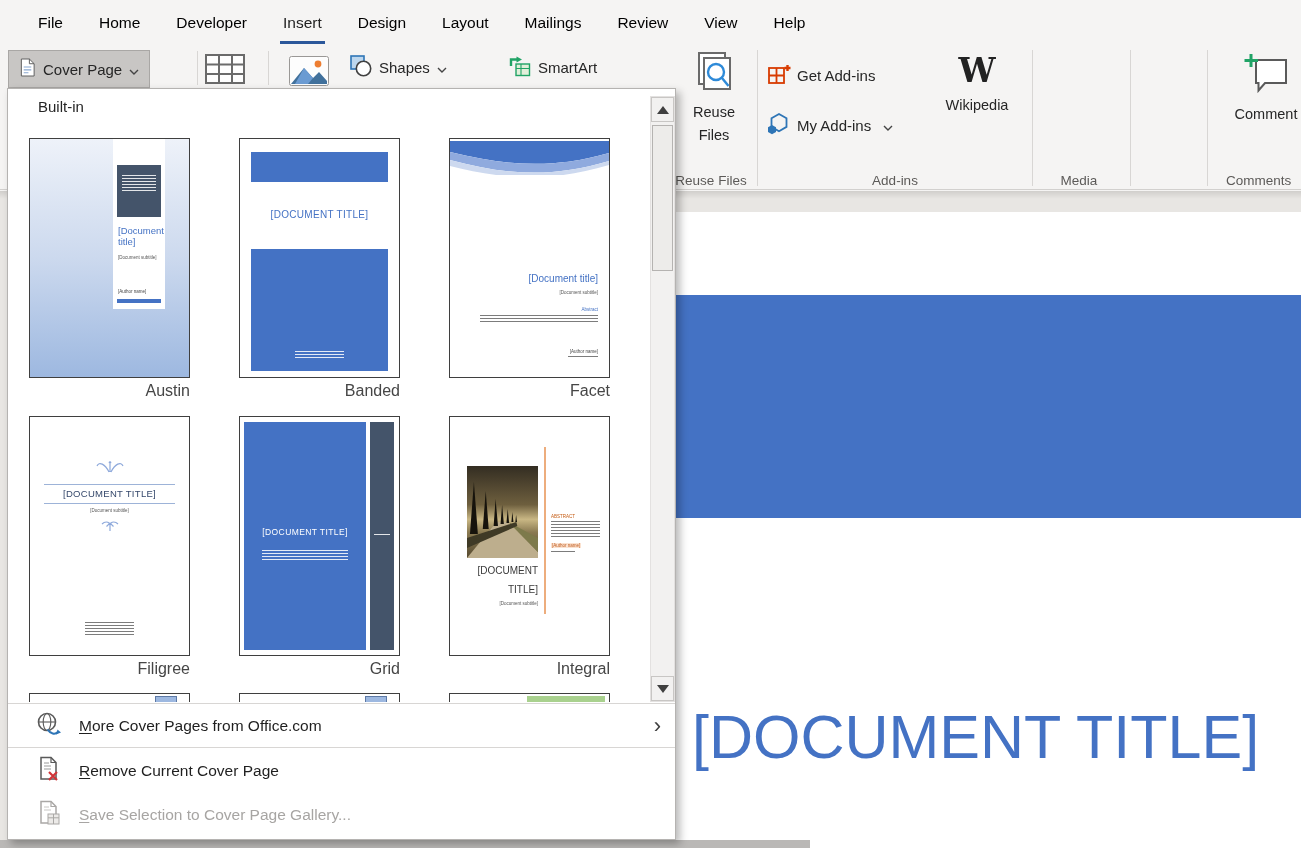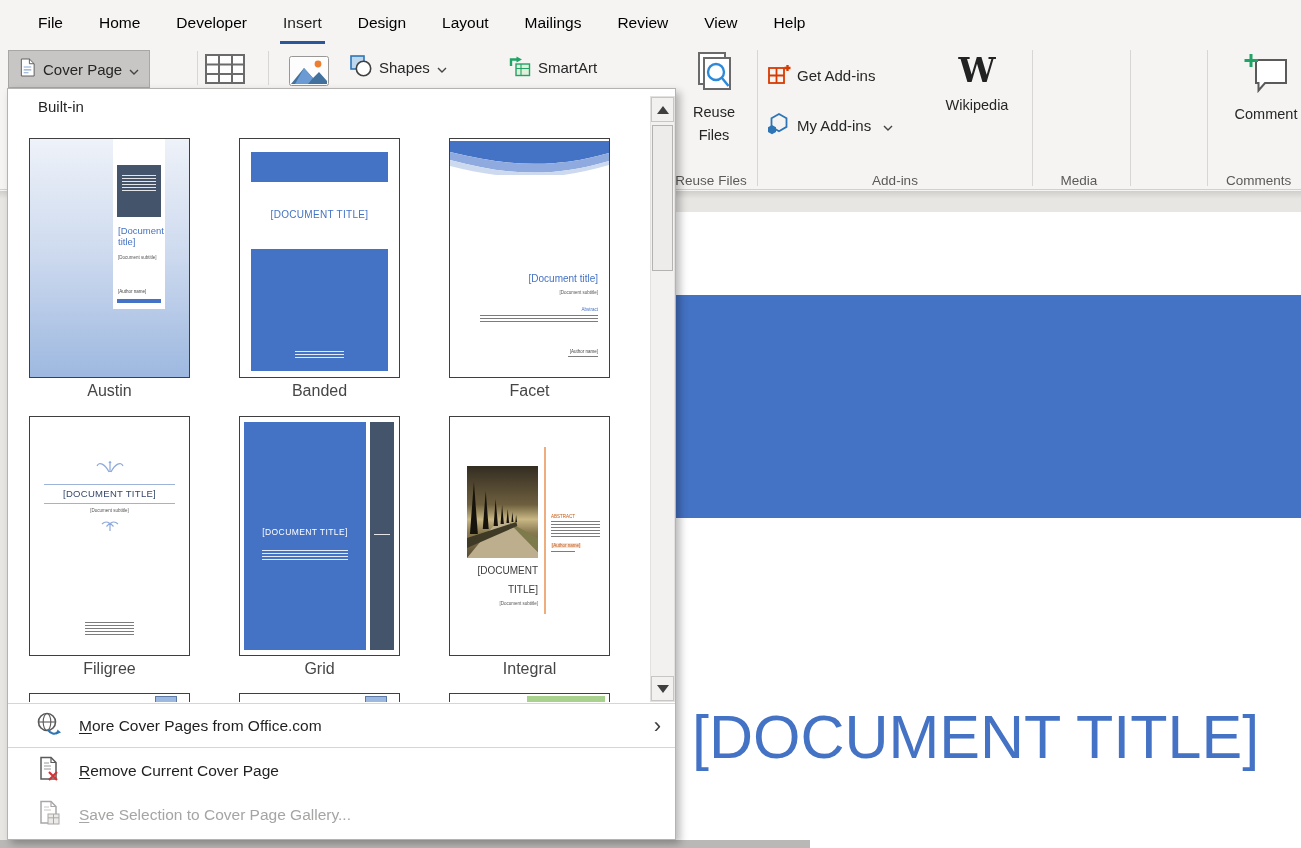--- a/index.html
+++ b/index.html
@@ -31,21 +31,21 @@
   .doc-canvas::before { content:""; position:absolute; top:0; left:0; right:0; height:8px; background:linear-gradient(180deg, rgba(0,0,0,.10), rgba(0,0,0,0)); }
   .page { position:absolute; left:673px; top:21px; width:628px; bottom:0; background:#fff; border-left:1px solid #cfcdcb; }
   .banner { position:absolute; left:0; right:0; top:83px; height:223px; background:#4472C4; }
   .doc-title { position:absolute; left:18px; top:490px; font-size:61px; font-weight:400; letter-spacing:0px; color:#4472C4; white-space:nowrap; }
   .bottom-strip { position:absolute; left:0; top:840px; width:810px; height:8px; background:#bab8b6; }
 
   
   .dropdown { position:absolute; left:7px; top:88px; width:669px; height:752px; background:#fff; border:1px solid #b5b3b1; box-shadow:4px 4px 8px rgba(0,0,0,.28); z-index:10; }
   .gal-header { position:absolute; left:20px; top:9px; font-size:15px; font-weight:400; color:#262626;margin-left:10px; }
   .thumb { position:absolute; width:161px; height:240px; border:1px solid #3f3f3f; background:#fff; cursor:pointer; overflow:hidden; }
-  .thumb-label { position:absolute; width:161px; text-align:center; font-size:16px; color:#464646; }
+  .thumb-label { position:absolute; width:161px; text-align:right; font-size:16px; color:#464646; }
   .partial { position:absolute; top:604px; width:161px; height:9px; border:1px solid #3f3f3f; border-bottom:none; background:#fff; overflow:hidden; }
   .bars-light { background-image:repeating-linear-gradient(180deg, rgba(255,255,255,.85) 0 1px, transparent 1px 3px); }
   .bars-dark  { background-image:repeating-linear-gradient(180deg, rgba(80,80,80,.75) 0 1px, transparent 1px 3px); }
 
   
   .austin { background:linear-gradient(180deg,#eef2f9 0%,#ccd9ee 50%,#9db8e0 100%); }
   .au-strip { position:absolute; left:83px; top:0; width:52px; height:170px; background:#fff; }
   .au-dark { position:absolute; left:4px; right:4px; top:26px; height:52px; background:#44546A; }
   .au-dark .lines { position:absolute; left:5px; right:5px; top:10px; height:18px; }
   .au-title { position:absolute; left:5px; right:3px; top:86px; font-size:9.5px; line-height:1.2; color:#4472C4; }

